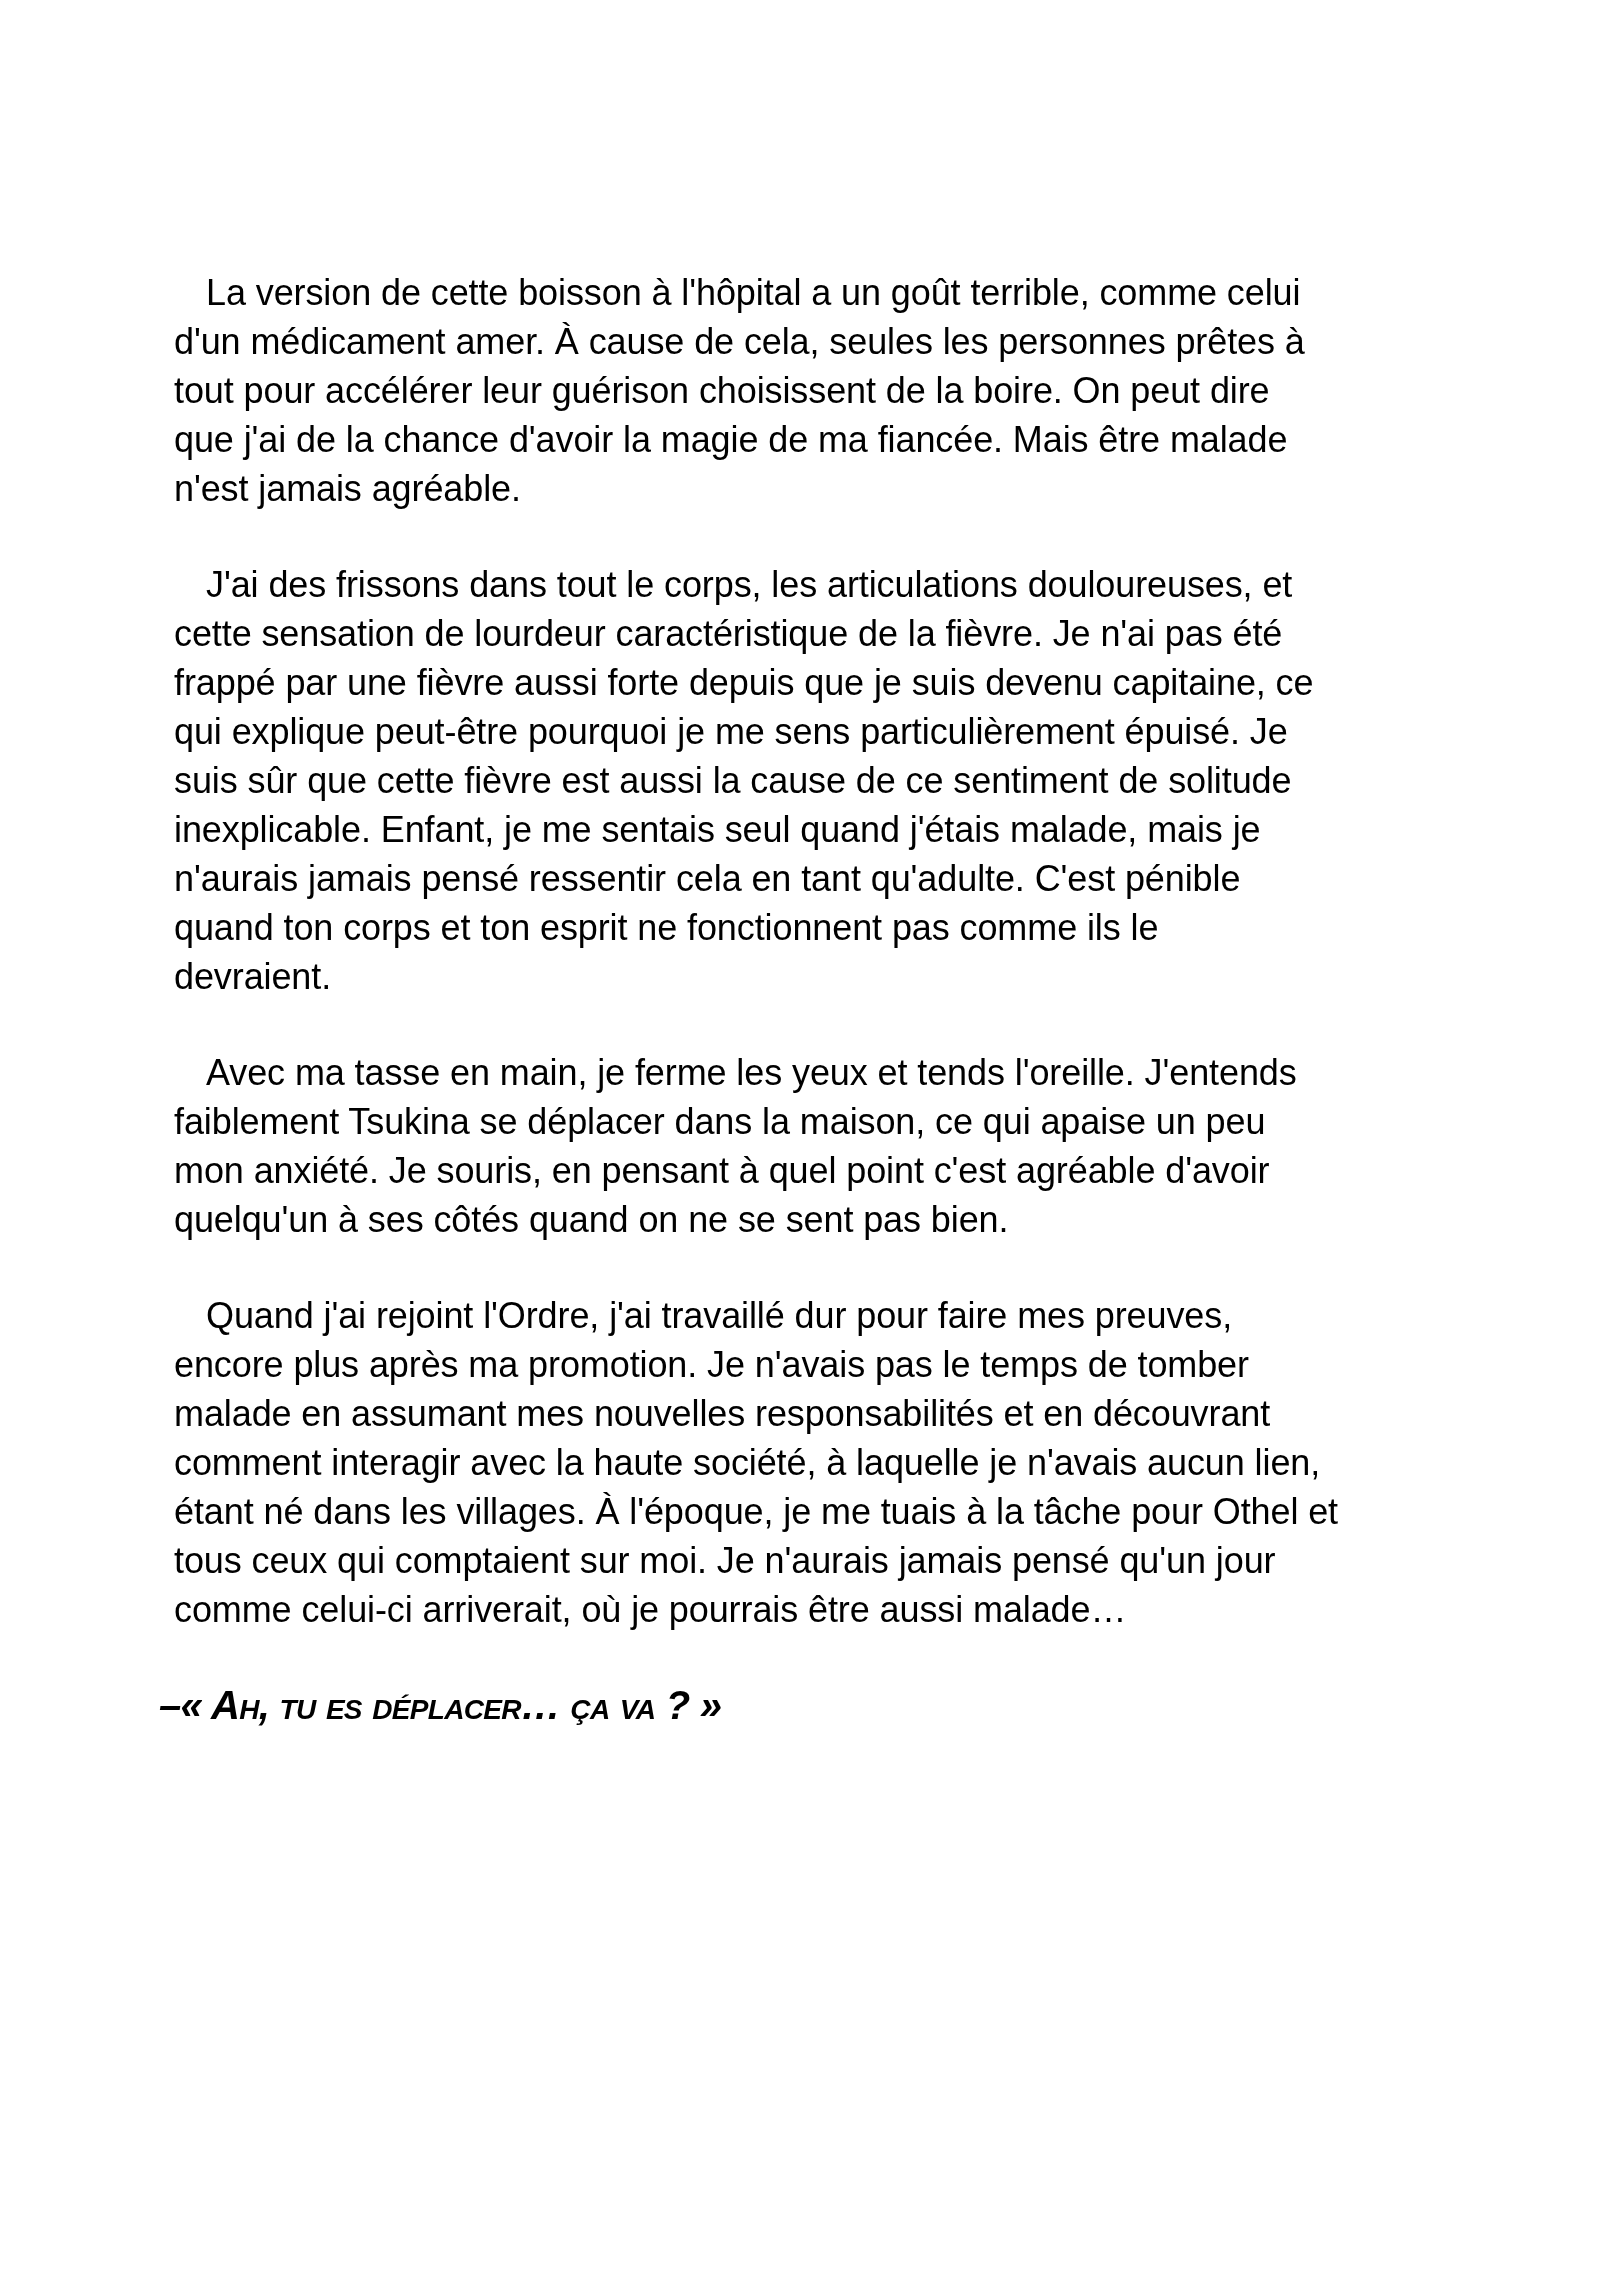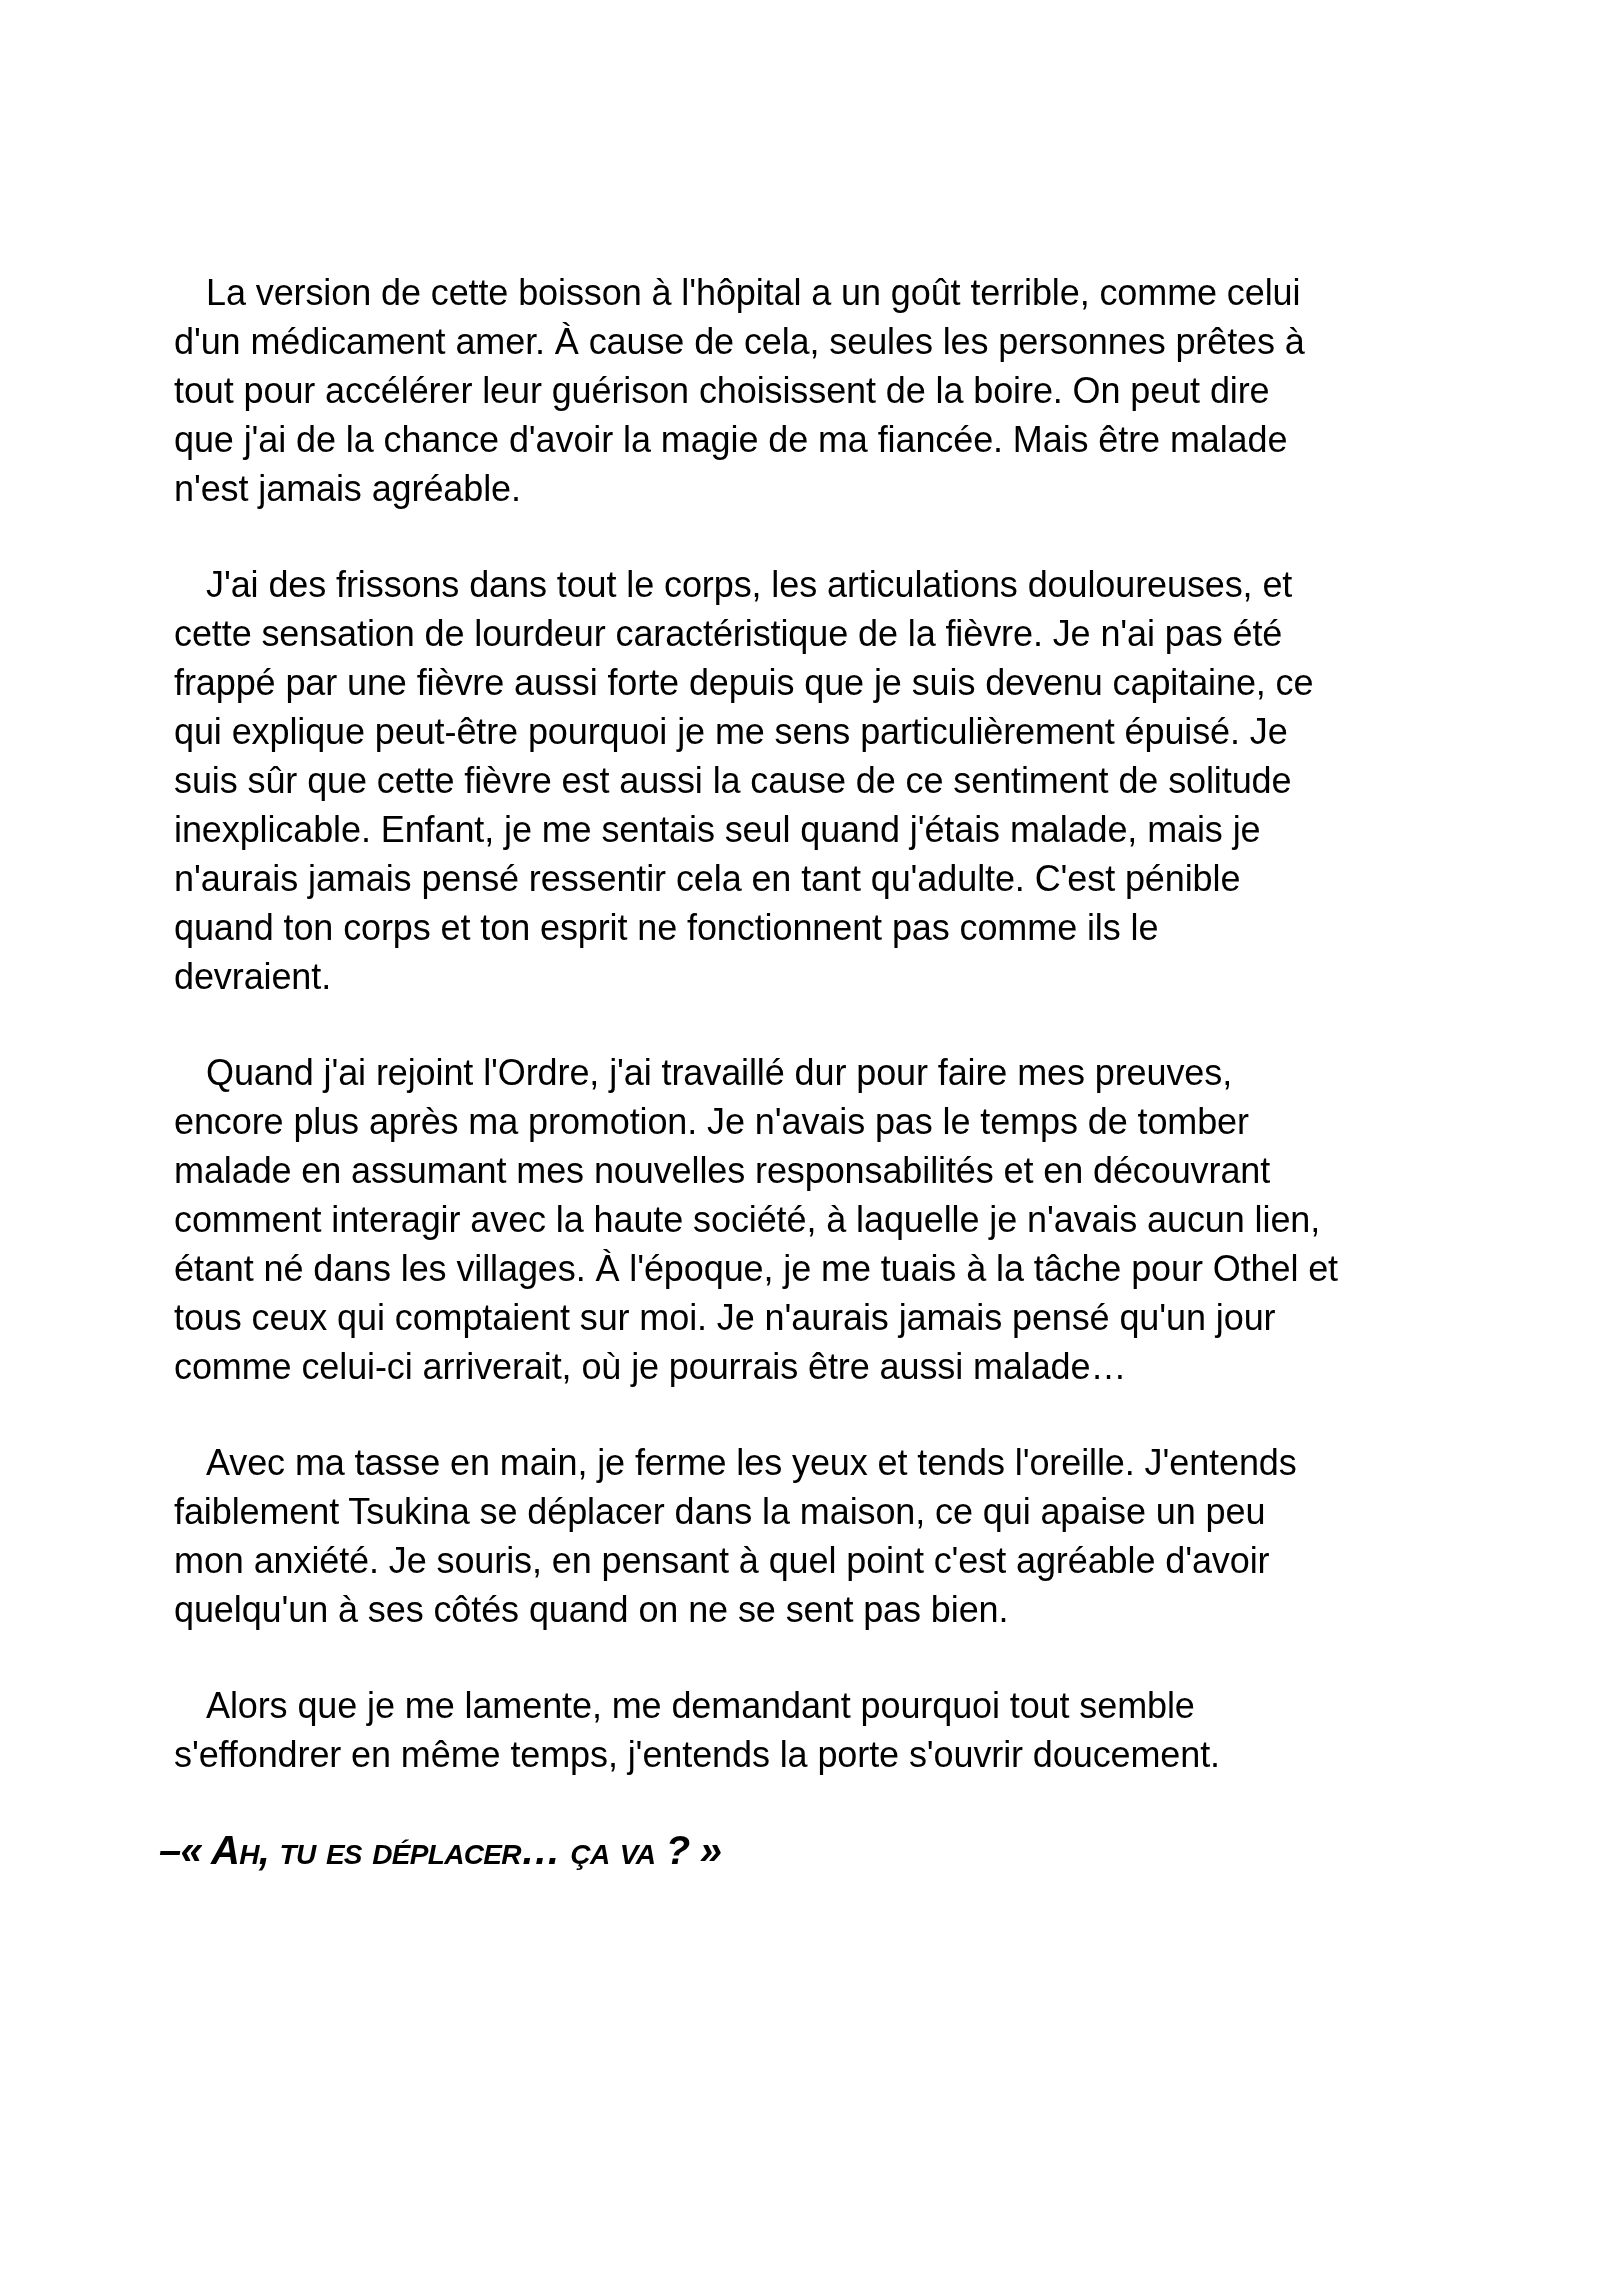--- a/index.html
+++ b/index.html
@@ -54,33 +54,31 @@
 n'est jamais agréable.</p>
     <p class="body">J'ai des frissons dans tout le corps, les articulations douloureuses, et
 cette sensation de lourdeur caractéristique de la fièvre. Je n'ai pas été
 frappé par une fièvre aussi forte depuis que je suis devenu capitaine, ce
 qui explique peut-être pourquoi je me sens particulièrement épuisé. Je
 suis sûr que cette fièvre est aussi la cause de ce sentiment de solitude
 inexplicable. Enfant, je me sentais seul quand j'étais malade, mais je
 n'aurais jamais pensé ressentir cela en tant qu'adulte. C'est pénible
 quand ton corps et ton esprit ne fonctionnent pas comme ils le
 devraient.</p>
+    <p class="body">Avec ma tasse en main, je ferme les yeux et tends l'oreille. J'entends
+faiblement Tsukina se déplacer dans la maison, ce qui apaise un peu
+mon anxiété. Je souris, en pensant à quel point c'est agréable d'avoir
+quelqu'un à ses côtés quand on ne se sent pas bien.</p>
     <p class="body">Quand j'ai rejoint l'Ordre, j'ai travaillé dur pour faire mes preuves,
 encore plus après ma promotion. Je n'avais pas le temps de tomber
 malade en assumant mes nouvelles responsabilités et en découvrant
 comment interagir avec la haute société, à laquelle je n'avais aucun lien,
 étant né dans les villages. À l'époque, je me tuais à la tâche pour Othel et
 tous ceux qui comptaient sur moi. Je n'aurais jamais pensé qu'un jour
 comme celui-ci arriverait, où je pourrais être aussi malade…</p>
-    <p class="body">Avec ma tasse en main, je ferme les yeux et tends l'oreille. J'entends
-faiblement Tsukina se déplacer dans la maison, ce qui apaise un peu
-mon anxiété. Je souris, en pensant à quel point c'est agréable d'avoir
-quelqu'un à ses côtés quand on ne se sent pas bien.</p>
-    <p class="body">Alors que je me lamente, me demandant pourquoi tout semble
-s'effondrer en même temps, j'entends la porte s'ouvrir doucement.</p>
     <p class="dialogue">–« Ah, tu es déplacer… ça va ? »</p>
   </section>
 
   <span class="deco" style="left:153px; top:2061px;">
     <svg width="43" height="47" viewBox="-30 -33 60 66">
       <g fill="#d0d0d0">
         <path d="M0,-3 C-2.5,-9 -7.5,-16 -7.5,-23 A7.5,8 0 1 1 7.5,-23 C7.5,-16 2.5,-9 0,-3 Z"></path>
         <path transform="rotate(180)" d="M0,-3 C-2.5,-9 -7.5,-16 -7.5,-23 A7.5,8 0 1 1 7.5,-23 C7.5,-16 2.5,-9 0,-3 Z"></path>
         <path transform="rotate(90) scale(0.88)" d="M0,-3 C-2.5,-9 -7.5,-16 -7.5,-23 A7.5,8 0 1 1 7.5,-23 C7.5,-16 2.5,-9 0,-3 Z"></path>
         <path transform="rotate(270) scale(0.88)" d="M0,-3 C-2.5,-9 -7.5,-16 -7.5,-23 A7.5,8 0 1 1 7.5,-23 C7.5,-16 2.5,-9 0,-3 Z"></path>

